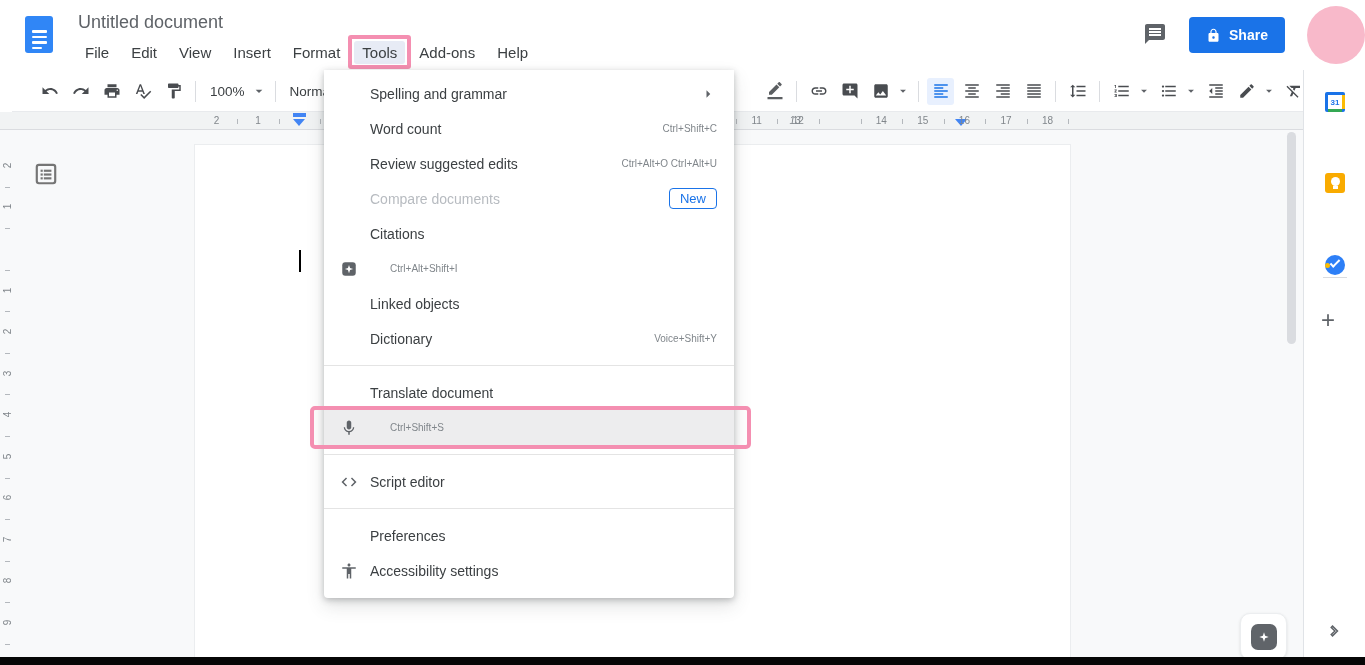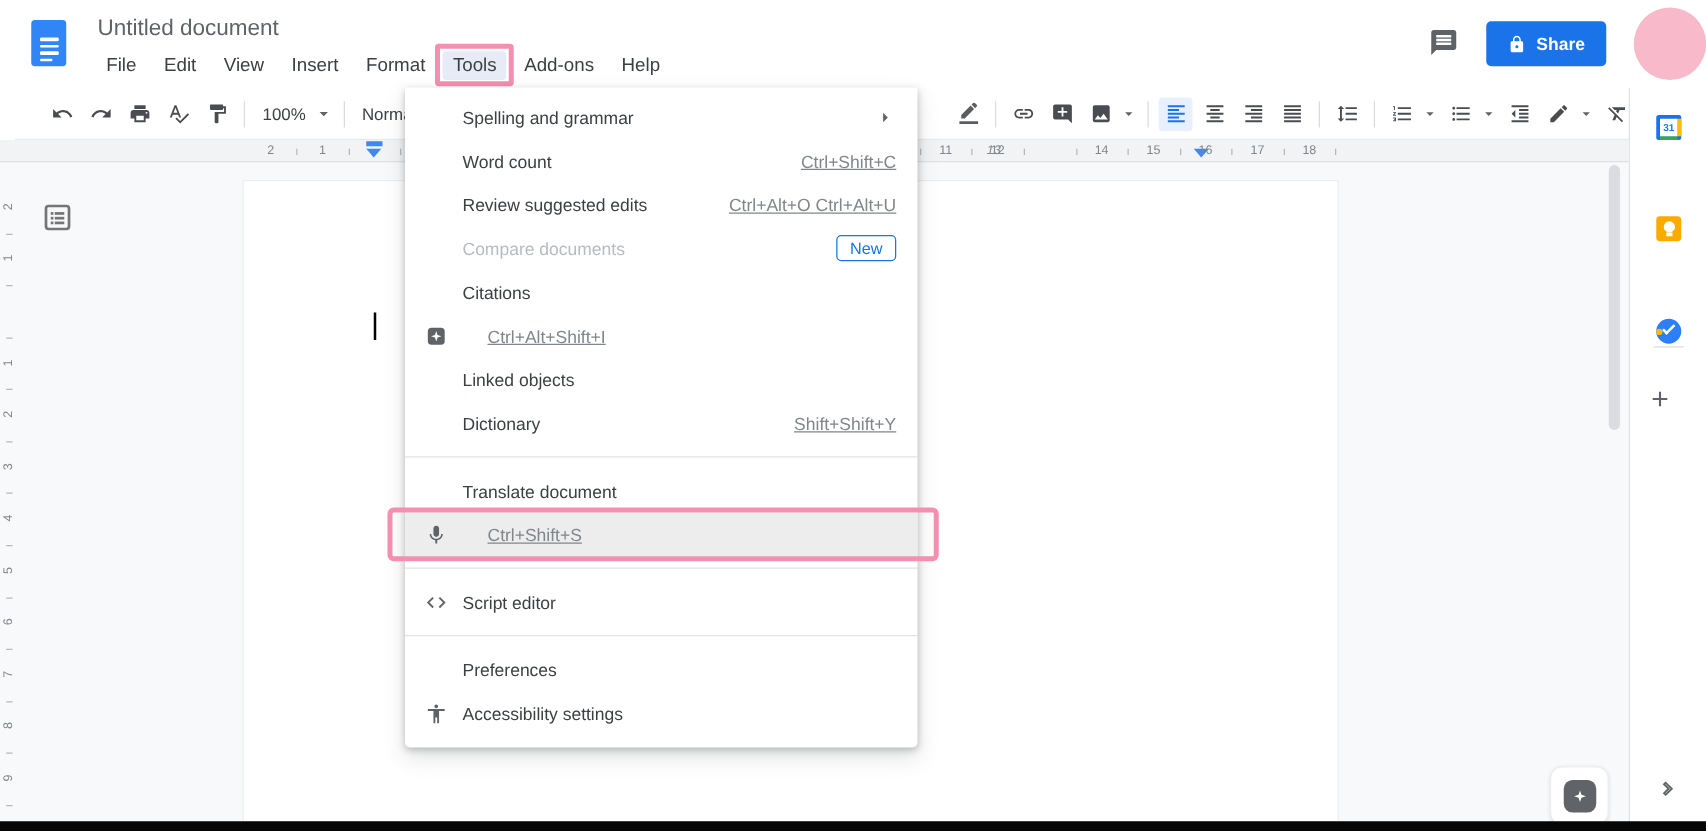--- a/index.html
+++ b/index.html
@@ -89,21 +89,21 @@
   .menu-panel{position:absolute;left:324px;top:70px;width:410px;background:#fff;z-index:50;
     box-shadow:0 2px 6px rgba(60,64,67,.3),0 8px 18px rgba(60,64,67,.15);
     border-radius:0 0 4px 4px;padding:6px 0 10px 0;}
   .menu-item{position:relative;display:flex;align-items:center;height:35px;padding:0 17px 0 16px;cursor:default;}
   .menu-item.highlighted{background:#ededee;}
   .menu-item.annotated::after{content:"";position:absolute;left:-14px;right:-17px;top:-4px;bottom:-4px;border:4px solid var(--annotation-pink);border-radius:5px;pointer-events:none;}
   .mi-icon{width:18px;height:18px;margin-right:12px;flex:0 0 18px;color:#5f6368;}
   .mi-icon svg{width:18px;height:18px;fill:#5f6368;}
   .mi-label{flex:1;font-size:14px;color:#3c4043;white-space:nowrap;}
   .menu-item.disabled .mi-label{color:#b7bbc0;}
-  .mi-shortcut{font-size:14px;color:#80868b;margin-left:20px;white-space:nowrap;text-decoration:underline;}
+  .mi-shortcut{font-size:10px;color:#80868b;margin-left:20px;white-space:nowrap;}
   .mi-badge{font-size:13px;color:var(--badge-blue);border:1px solid var(--badge-blue);border-radius:4px;padding:2px 10px;background:#fff;}
   .mi-arrow{width:18px;height:18px;fill:#5f6368;margin-left:20px;}
   .menu-divider{height:1px;background:#e4e4e4;margin:9px 0;}
 
   .ic{display:block;}
 </style>
 </head>
 <body>
 
 <svg width="0" height="0" style="position:absolute" aria-hidden="true">
@@ -529,21 +529,21 @@
       </span>
   <span class="mi-shortcut">Ctrl+Alt+Shift+I</span>
     </div>
     <div class="menu-item">
     <span class="mi-icon"></span>
     <span class="mi-label">Linked objects</span>
   </div>
     <div class="menu-item">
     <span class="mi-icon"></span>
     <span class="mi-label">Dictionary</span>
-  <span class="mi-shortcut">Shift+Shift+Y</span>
+  <span class="mi-shortcut">Voice+Shift+Y</span>
     </div>
     <div class="menu-divider"></div>
     <div class="menu-item">
     <span class="mi-icon"></span>
     <span class="mi-label">Translate document</span>
   </div>
     <div class="menu-item highlighted annotated">
     <span class="mi-icon">
         <svg class="ic" style="width: 18px; height: 18px; fill: rgb(95, 99, 104);">
           <use href="#sym-mic" xlink:href="#sym-mic"></use>

